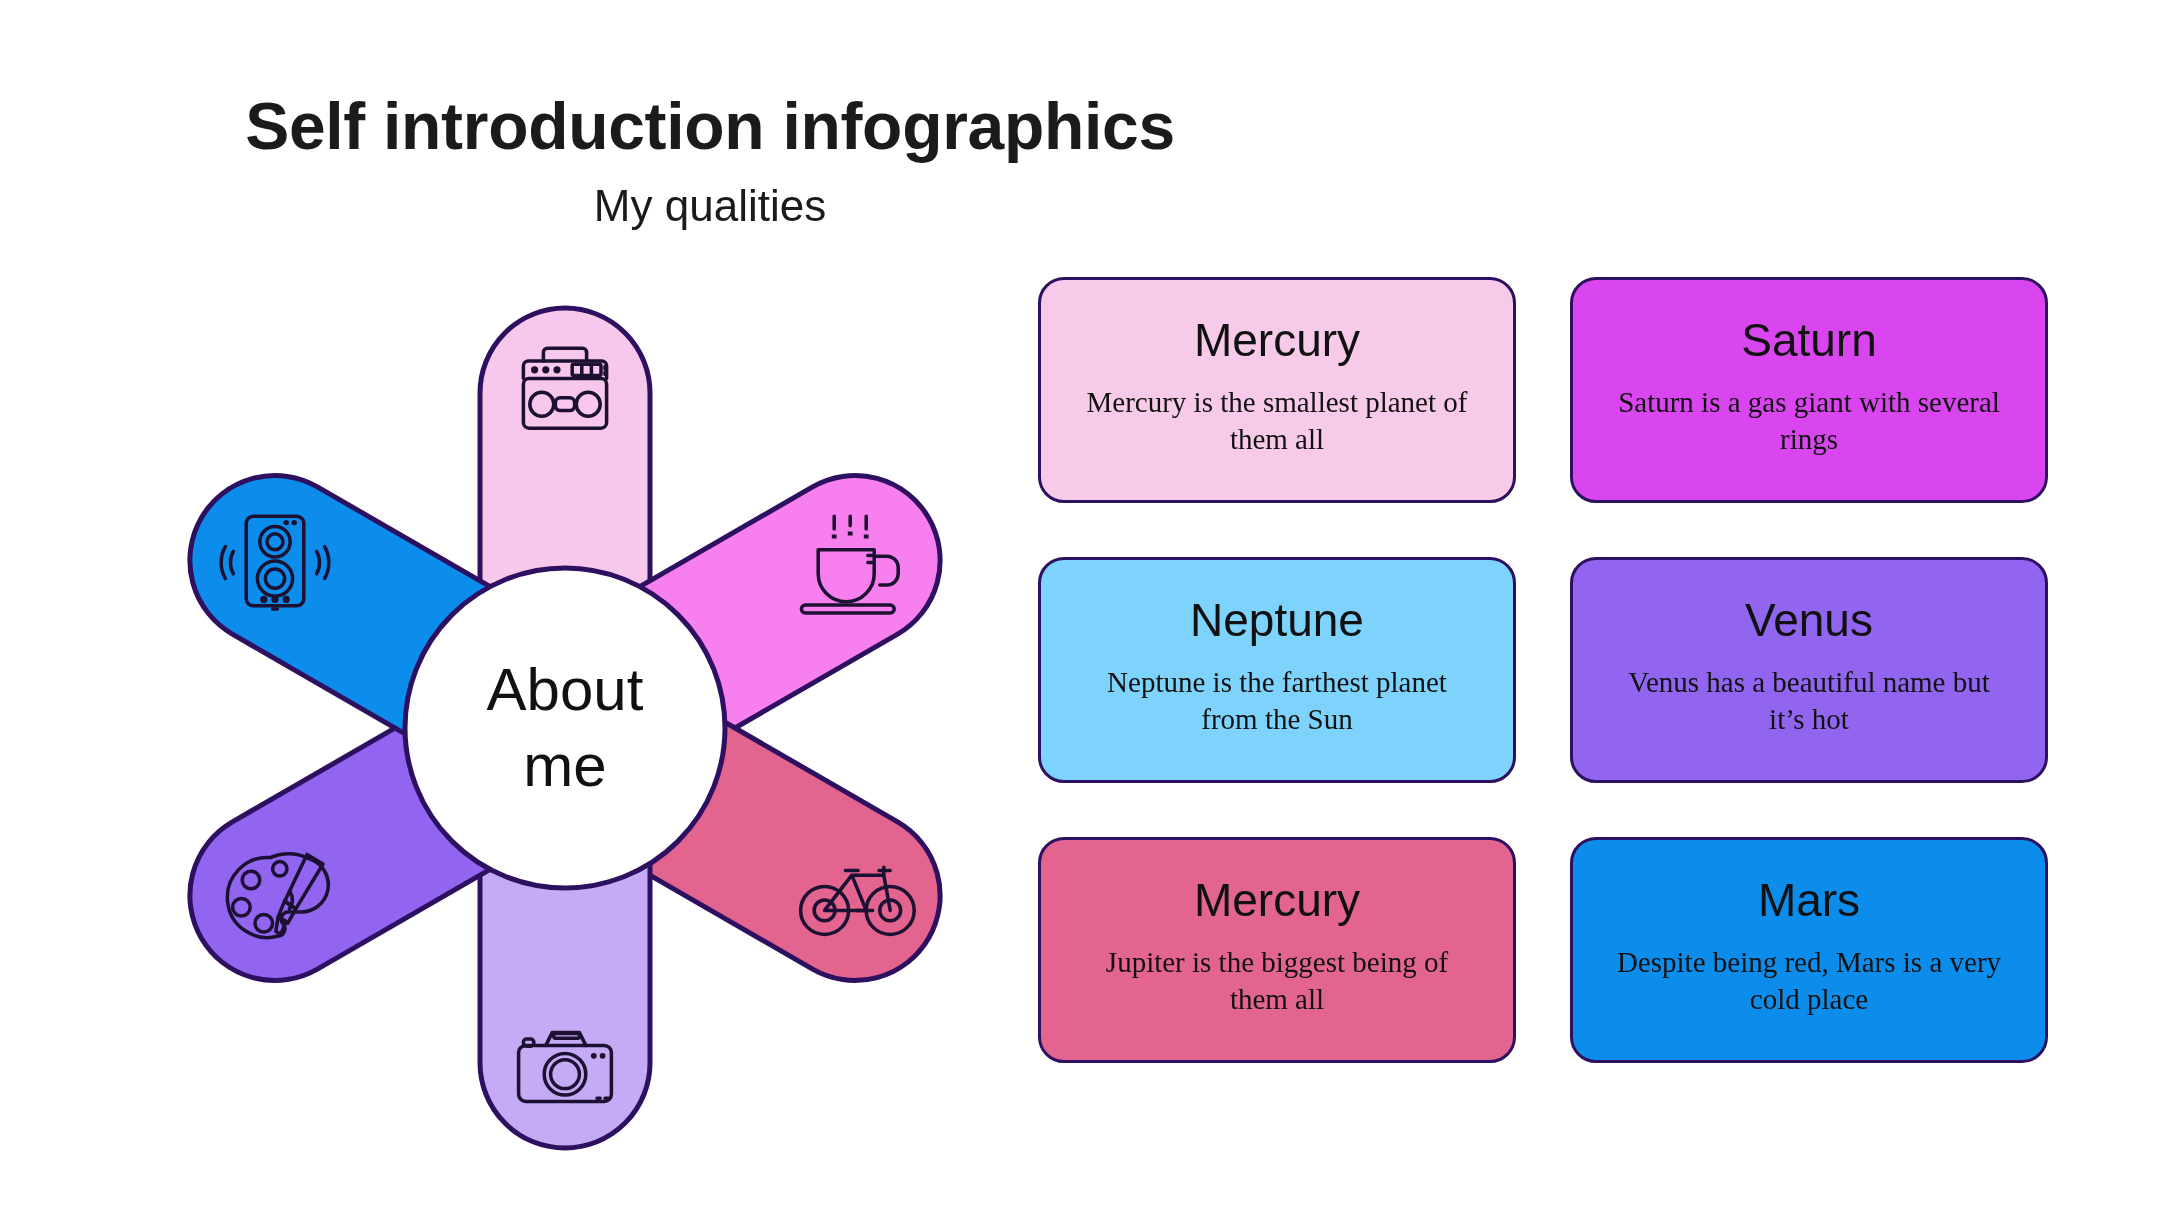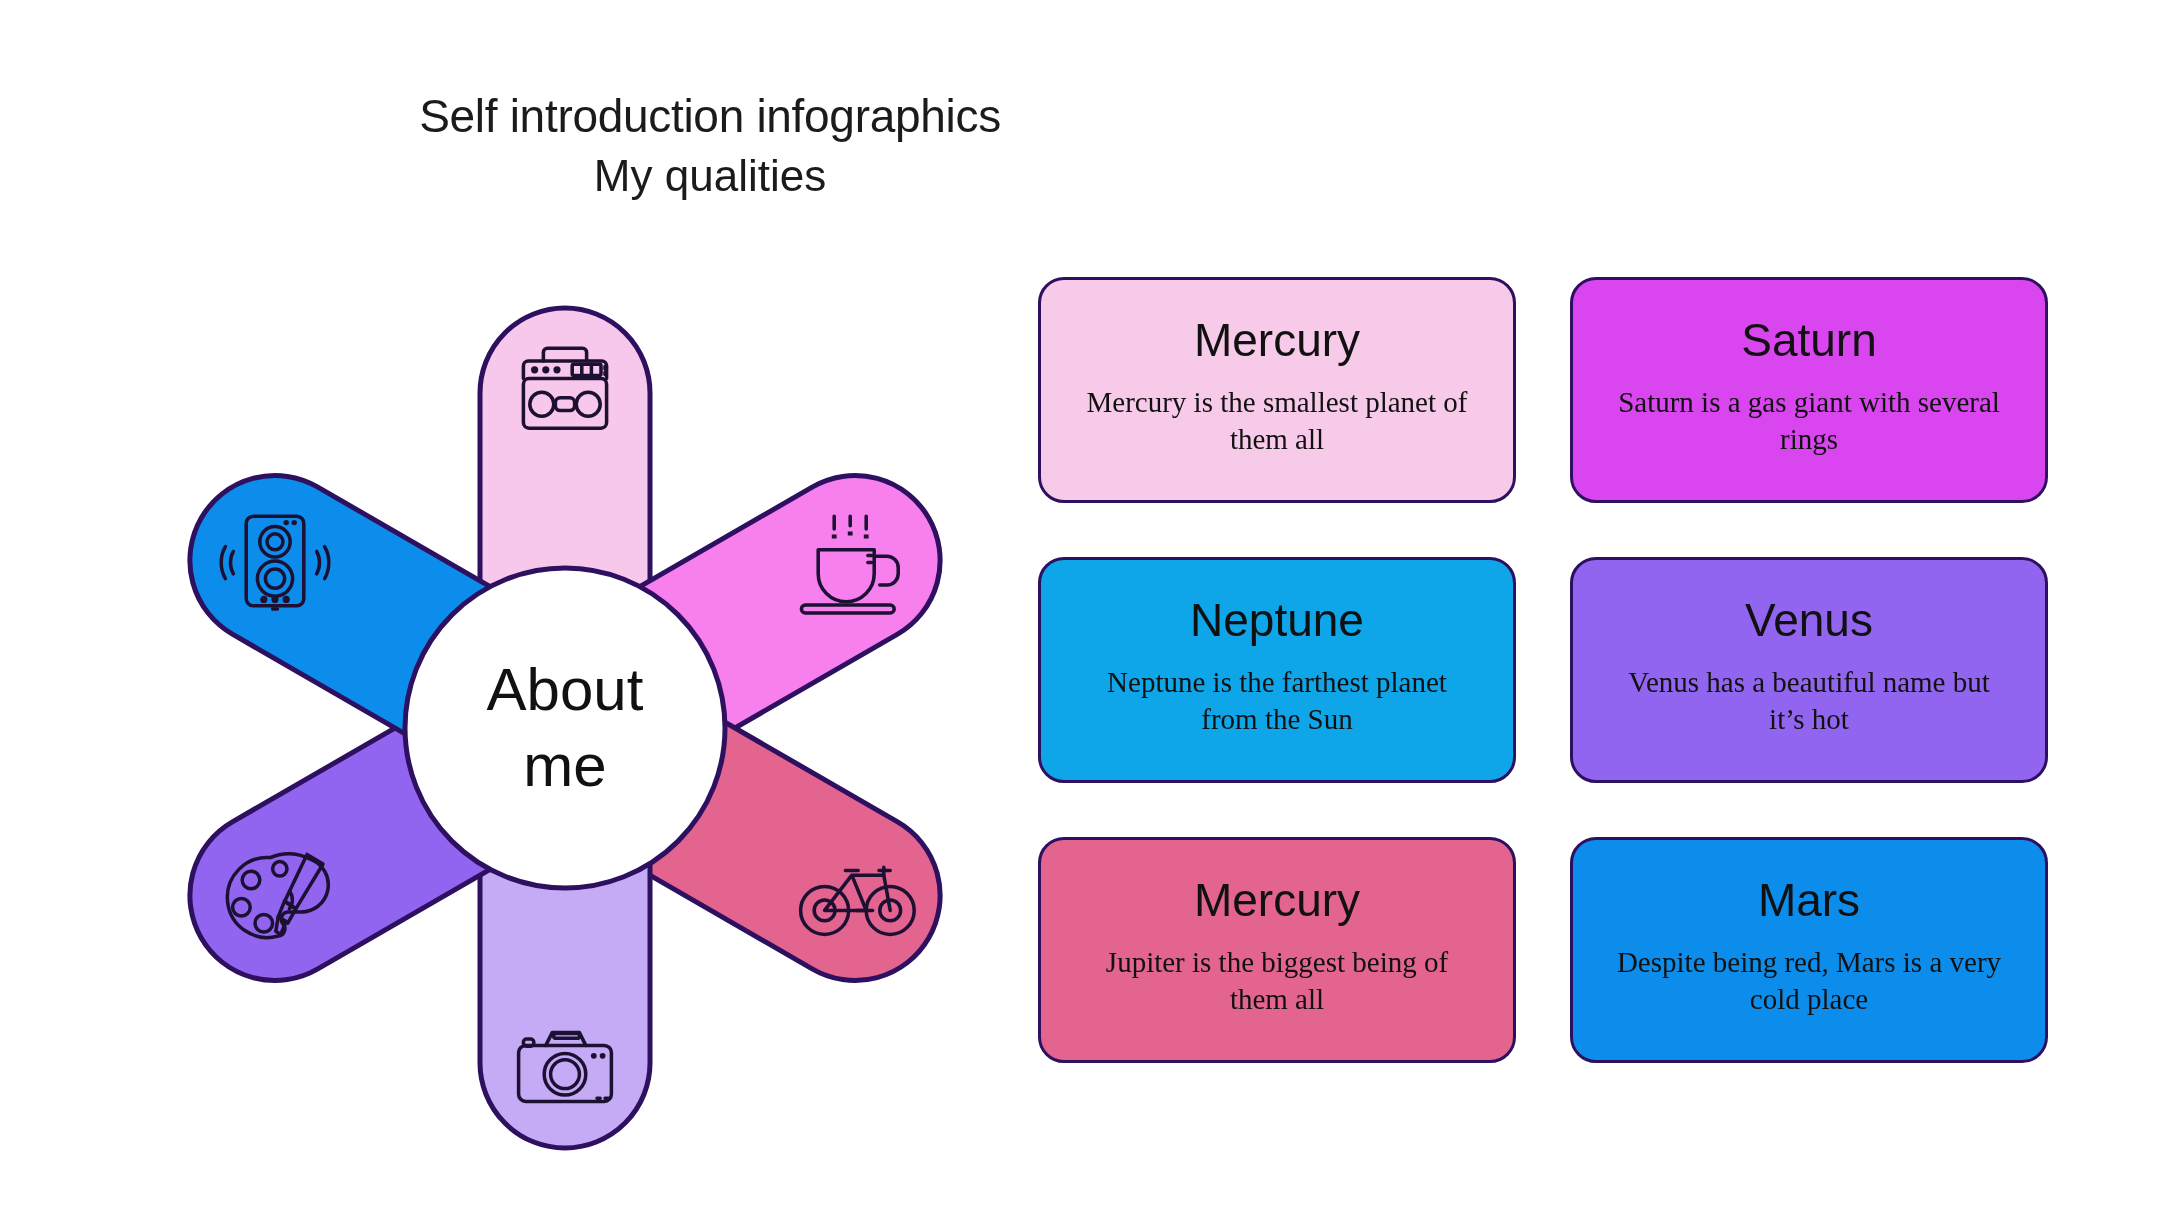--- a/index.html
+++ b/index.html
@@ -7,26 +7,26 @@
     width:2160px; height:1215px;
     background:#ffffff;
     font-family:"Liberation Sans", sans-serif;
     overflow:hidden;
   }
   .slide { position:relative; width:2160px; height:1215px; background:#fff; }
 
   
   .header { position:absolute; left:0; top:92px; width:1420px; text-align:center; }
   .title {
-    font-size:46px; font-weight:400; color:#1b1b1b;
+    font-size:66px; font-weight:700; color:#1b1b1b;
     line-height:1.06; letter-spacing:-0.3px;
   }
   .subtitle {
     font-size:44px; font-weight:400; color:#1b1b1b;
-    line-height:1.1; margin-top:11px;
+    line-height:1.1; margin-top:20px;
   }
 
   
   .flower { position:absolute; left:160px; top:248px; width:810px; height:860px; }
   .flower svg { display:block; width:100%; height:100%; overflow:visible; }
 
   .petal-shape { stroke:#2E1060; stroke-width:5; }
   .hub-circle { fill:#ffffff; stroke:#2E1060; stroke-width:5; }
   .hub-text {
     font-family:"Liberation Sans", sans-serif;
@@ -210,21 +210,21 @@
     <div class="card" style="background:#F8CAE9">
       <div class="card-title">Mercury</div>
       <div class="card-desc">Mercury is the smallest planet of them all</div>
     </div>
 
     <div class="card" style="background:#d946ef">
       <div class="card-title">Saturn</div>
       <div class="card-desc">Saturn is a gas giant with several rings</div>
     </div>
 
-    <div class="card" style="background:#0ea5e9">
+    <div class="card" style="background:#7dd3fc">
       <div class="card-title">Neptune</div>
       <div class="card-desc">Neptune is the farthest planet from the Sun</div>
     </div>
 
     <div class="card" style="background:#9265F0">
       <div class="card-title">Venus</div>
       <div class="card-desc">Venus has a beautiful name but it’s hot</div>
     </div>
 
     <div class="card" style="background:#E2648F">

